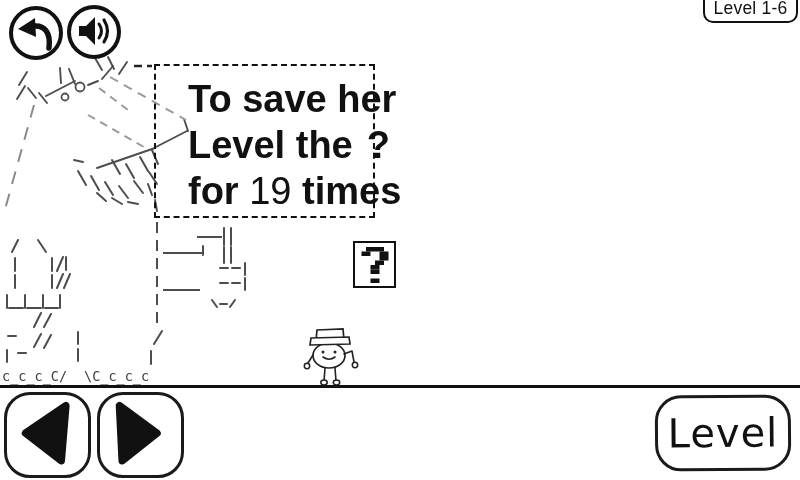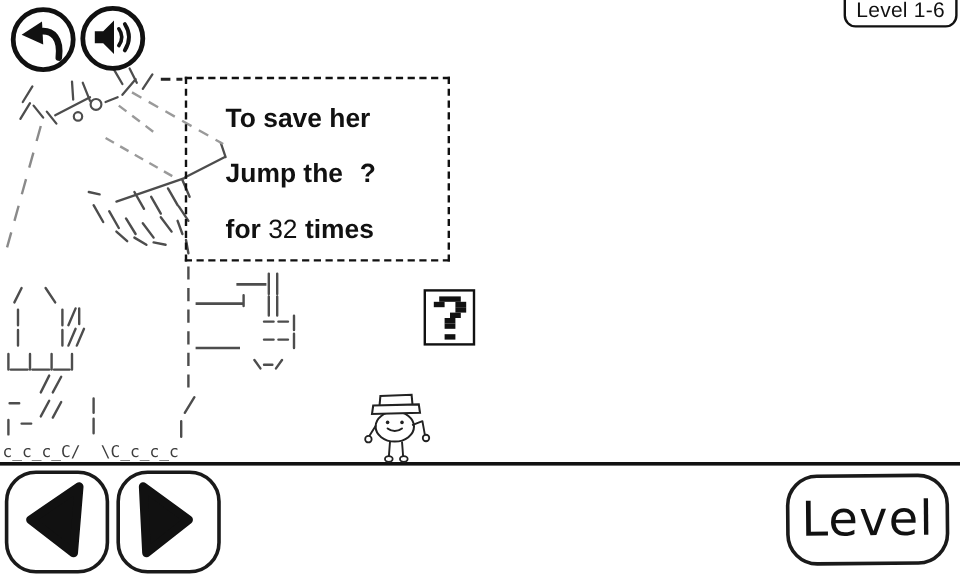--- a/index.html
+++ b/index.html
@@ -22,21 +22,21 @@
     box-sizing:border-box;border:2.5px solid #111;border-radius:10px;background:#fff;
     display:flex;align-items:flex-end;justify-content:center;
     font-size:17.5px;color:#111;padding-bottom:2px;letter-spacing:0.2px;
   }
   
   .speech-box{
     position:absolute;z-index:4;left:154px;top:64px;width:221px;height:154px;
     box-sizing:border-box;border:2.5px dashed #111;background:transparent;
     padding:10px 0 0 32px;color:#111;
   }
-  .speech-line{font-size:22px;font-weight:700;line-height:46px;white-space:nowrap;}
+  .speech-line{font-size:38px;font-weight:700;line-height:46px;white-space:nowrap;}
   .speech-line .num{font-weight:400;}
   .speech-line .qgap{display:inline-block;width:14px;}
   
   .q-block{
     position:absolute;z-index:4;left:353px;top:241px;width:43px;height:47px;
     box-sizing:border-box;border:2.5px solid #111;background:#fff;cursor:pointer;
     display:flex;align-items:center;justify-content:center;
   }
   
   .character-svg{position:absolute;z-index:4;left:298px;top:323px;}
@@ -110,25 +110,25 @@
 
   <div class="level-badge">
     <span>Level 1-6</span>
   </div>
 
   <div class="speech-box">
     <div class="speech-line">
       <span>To save her</span>
     </div>
     <div class="speech-line">
-      <span>Jump the</span><span class="qgap"></span><span>?</span>
+      <span>Level the</span><span class="qgap"></span><span>?</span>
     </div>
     <div class="speech-line">
       <span>for</span>
-      <span class="num">32</span>
+      <span class="num">19</span>
       <span>times</span>
     </div>
   </div>
 
   <div class="q-block">
     <svg width="38" height="42" viewBox="0 0 38 42">
       <rect x="10" y="3" width="18" height="4.5" fill="#111"></rect>
       <rect x="5.5" y="7.5" width="9" height="4.5" fill="#111"></rect>
       <rect x="23.5" y="7.5" width="9" height="4.5" fill="#111"></rect>
       <rect x="23.5" y="12" width="9" height="4.5" fill="#111"></rect>

